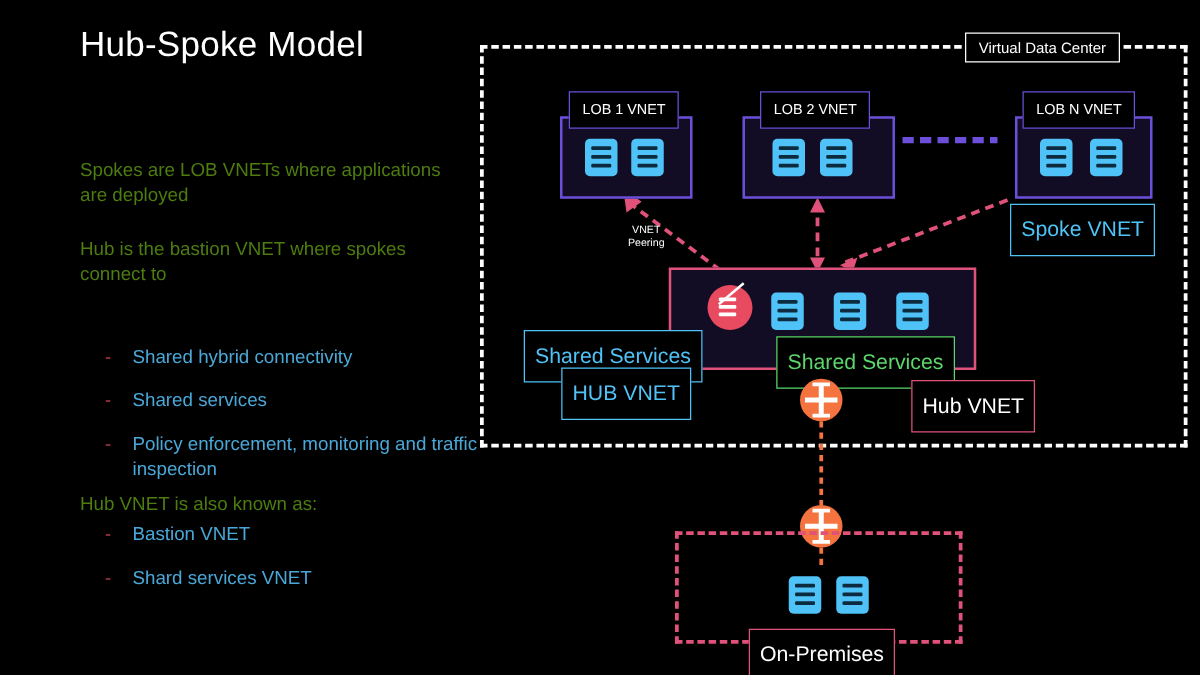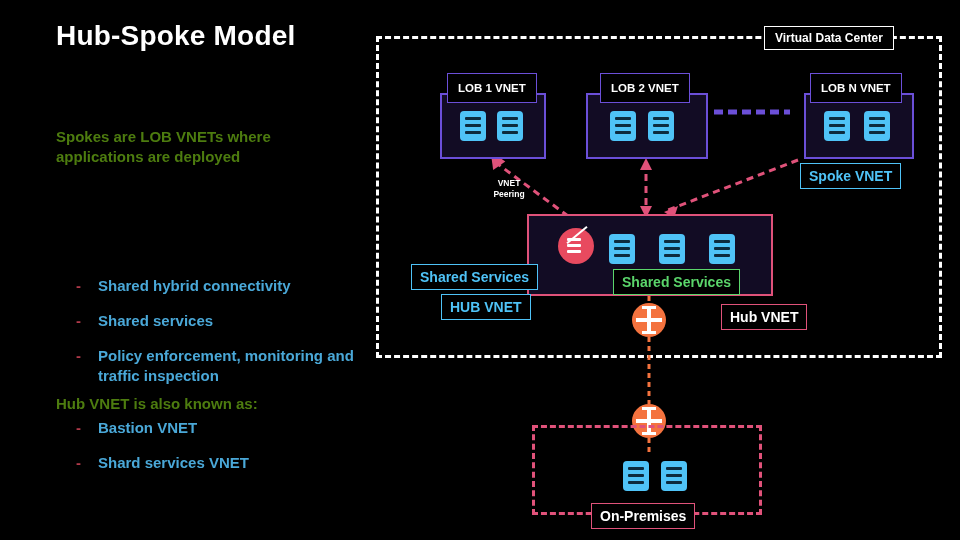--- a/index.html
+++ b/index.html
@@ -1,21 +1,21 @@
 <!DOCTYPE html>
 <html><head>
 <meta charset="utf-8">
 <style>
   html,body{margin:0;padding:0;}
   body{
     width:960px;height:540px;background:#000;overflow:hidden;
     font-family:"Liberation Sans", sans-serif;
     position:relative;
   }
-  .slide{position:absolute;left:8px;top:0;width:869px;height:540px;font-weight:bold;}
+  .slide{position:absolute;left:16px;top:0;width:869px;height:540px;}
 
   
   .title{
     position:absolute;left:48px;top:20px;
     font-size:28px;color:#ffffff;letter-spacing:.2px;
   }
   .para{
     position:absolute;left:48px;color:#4d7c0f;font-size:15px;line-height:20px;
   }
   .para.p1{top:127px;width:300px;}
@@ -34,22 +34,22 @@
     position:absolute;left:20px;top:0;color:#b03a4a;font-size:15px;
   }
 
   
   .vdc-box{
     position:absolute;left:368px;top:36px;width:566px;height:322px;
     border:3px dashed #ffffff;box-sizing:border-box;
   }
   .label{
     position:absolute;box-sizing:border-box;
-    font-size:14px;color:#ffffff;background:#000;
-    border:1px solid #ffffff;padding:4px 8px;white-space:nowrap;
+    font-size:17px;color:#ffffff;background:#000;
+    border:1px solid #ffffff;padding:10px 8px;white-space:nowrap;
   }
   .label.vdc{left:756px;top:26px;font-size:12px;padding:4px 10px;}
 
   .vnet-box{
     position:absolute;box-sizing:border-box;border:2px solid #6b4fd8;
     background:#120c24;
   }
   .vnet-lob1{left:432px;top:93px;width:106px;height:66px;}
   .vnet-lob2{left:578px;top:93px;width:122px;height:66px;}
   .vnet-lobn{left:796px;top:93px;width:110px;height:66px;}
@@ -121,20 +121,21 @@
   svg.overlay{position:absolute;left:0;top:0;width:960px;height:540px;pointer-events:none;}
 </style>
 </head>
 <body>
 
 <div class="slide">
 
   <div class="title">Hub-Spoke Model</div>
 
   <div class="para p1">Spokes are LOB VNETs where applications are deployed</div>
+  <div class="para p2">Hub is the bastion VNET where spokes connect to</div>
 
   <div class="bullets b1">
     <div class="bullet">
       <span class="dash">-</span>
       <span>Shared hybrid connectivity</span>
     </div>
     <div class="bullet">
       <span class="dash">-</span>
       <span>Shared services</span>
     </div>

